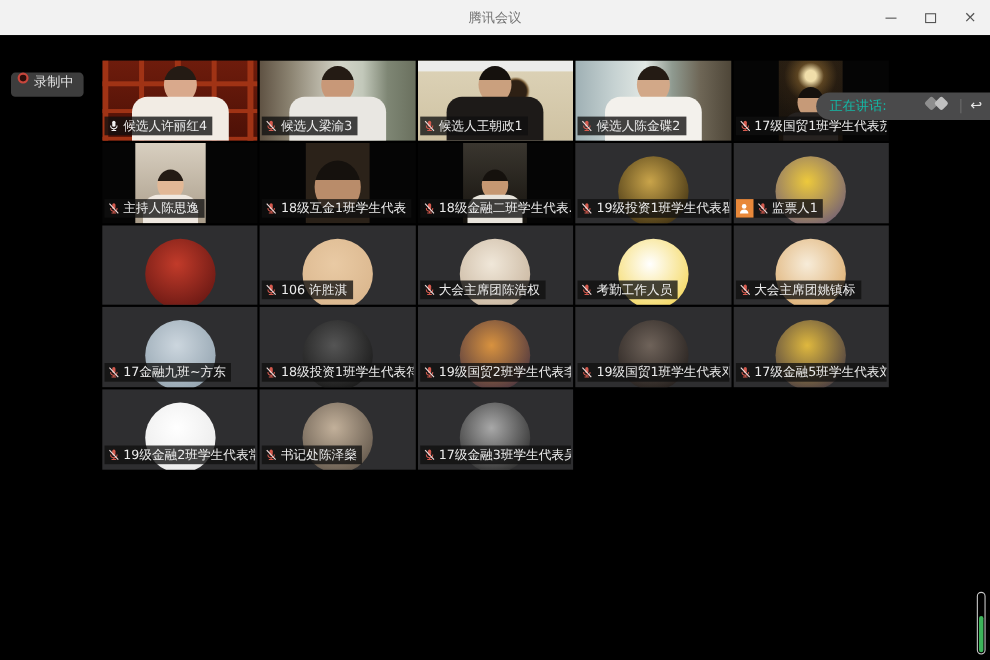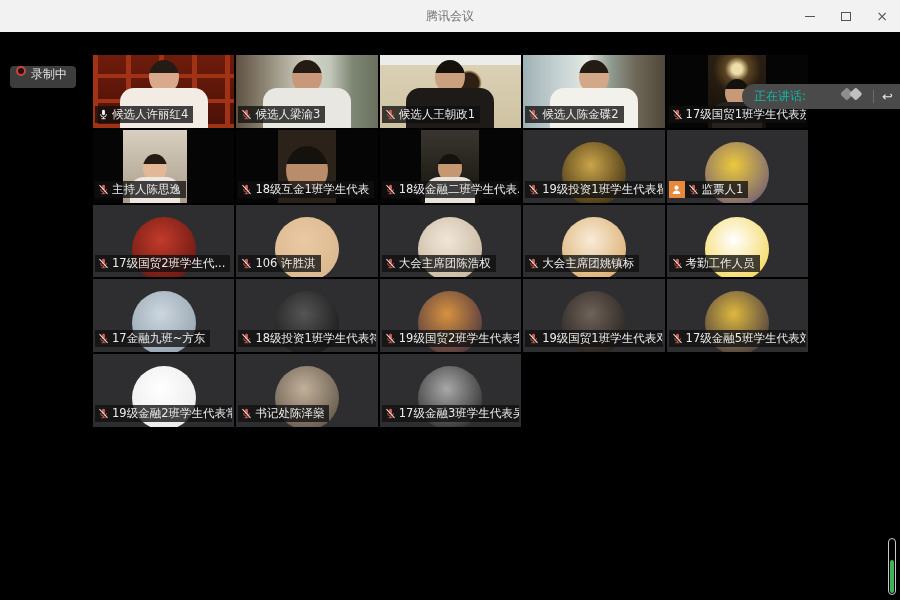--- a/index.html
+++ b/index.html
@@ -297,32 +297,20 @@
      <line x1="6" y1="8.8" x2="6" y2="10.6" stroke="#d65a4e" stroke-width="1"></line>
      <line x1="3.7" y1="10.6" x2="8.3" y2="10.6" stroke="#d65a4e" stroke-width="1"></line>
      <line x1="1.6" y1="1.2" x2="10.4" y2="10.8" stroke="#efdede" stroke-width="1.1"></line>
    </svg>
           </span>
           <span>监票人1</span>
         </div>
       </div>
       <div class="tile">
         <div class="avatar" style="background: radial-gradient(circle at 45% 36%, rgb(194, 59, 42), rgb(85, 16, 14));"></div>
-        <div class="name-label">
-          <span>
-            <svg viewBox="0 0 12 12" width="11" height="11">
-     <rect x="4.4" y="0.8" width="3.2" height="6" rx="1.6" fill="#d65a4e"></rect>
-     <path d="M2.8 5.6a3.2 3.2 0 0 0 6.4 0" fill="none" stroke="#d65a4e" stroke-width="1"></path>
-     <line x1="6" y1="8.8" x2="6" y2="10.6" stroke="#d65a4e" stroke-width="1"></line>
-     <line x1="3.7" y1="10.6" x2="8.3" y2="10.6" stroke="#d65a4e" stroke-width="1"></line>
-     <line x1="1.6" y1="1.2" x2="10.4" y2="10.8" stroke="#efdede" stroke-width="1.1"></line>
-   </svg>
-          </span>
-          <span>17级国贸2班学生代...</span>
-        </div>
       </div>
       <div class="tile">
         <div class="avatar" style="background: radial-gradient(circle at 45% 36%, rgb(233, 202, 164), rgb(215, 178, 136));"></div>
         <div class="name-label">
           <span>
             <svg viewBox="0 0 12 12" width="11" height="11">
      <rect x="4.4" y="0.8" width="3.2" height="6" rx="1.6" fill="#d65a4e"></rect>
      <path d="M2.8 5.6a3.2 3.2 0 0 0 6.4 0" fill="none" stroke="#d65a4e" stroke-width="1"></path>
      <line x1="6" y1="8.8" x2="6" y2="10.6" stroke="#d65a4e" stroke-width="1"></line>
      <line x1="3.7" y1="10.6" x2="8.3" y2="10.6" stroke="#d65a4e" stroke-width="1"></line>
@@ -341,47 +329,47 @@
      <path d="M2.8 5.6a3.2 3.2 0 0 0 6.4 0" fill="none" stroke="#d65a4e" stroke-width="1"></path>
      <line x1="6" y1="8.8" x2="6" y2="10.6" stroke="#d65a4e" stroke-width="1"></line>
      <line x1="3.7" y1="10.6" x2="8.3" y2="10.6" stroke="#d65a4e" stroke-width="1"></line>
      <line x1="1.6" y1="1.2" x2="10.4" y2="10.8" stroke="#efdede" stroke-width="1.1"></line>
    </svg>
           </span>
           <span>大会主席团陈浩权</span>
         </div>
       </div>
       <div class="tile">
+        <div class="avatar" style="background: radial-gradient(circle at 45% 36%, rgb(255, 255, 255), rgb(242, 207, 58));"></div>
+        <div class="name-label">
+          <span>
+            <svg viewBox="0 0 12 12" width="11" height="11">
+     <rect x="4.4" y="0.8" width="3.2" height="6" rx="1.6" fill="#d65a4e"></rect>
+     <path d="M2.8 5.6a3.2 3.2 0 0 0 6.4 0" fill="none" stroke="#d65a4e" stroke-width="1"></path>
+     <line x1="6" y1="8.8" x2="6" y2="10.6" stroke="#d65a4e" stroke-width="1"></line>
+     <line x1="3.7" y1="10.6" x2="8.3" y2="10.6" stroke="#d65a4e" stroke-width="1"></line>
+     <line x1="1.6" y1="1.2" x2="10.4" y2="10.8" stroke="#efdede" stroke-width="1.1"></line>
+   </svg>
+          </span>
+          <span>考勤工作人员</span>
+        </div>
+      </div>
+      <div class="tile">
         <div class="avatar" style="background: radial-gradient(circle at 45% 36%, rgb(247, 236, 217), rgb(215, 159, 87));"></div>
         <div class="name-label">
           <span>
             <svg viewBox="0 0 12 12" width="11" height="11">
      <rect x="4.4" y="0.8" width="3.2" height="6" rx="1.6" fill="#d65a4e"></rect>
      <path d="M2.8 5.6a3.2 3.2 0 0 0 6.4 0" fill="none" stroke="#d65a4e" stroke-width="1"></path>
      <line x1="6" y1="8.8" x2="6" y2="10.6" stroke="#d65a4e" stroke-width="1"></line>
      <line x1="3.7" y1="10.6" x2="8.3" y2="10.6" stroke="#d65a4e" stroke-width="1"></line>
      <line x1="1.6" y1="1.2" x2="10.4" y2="10.8" stroke="#efdede" stroke-width="1.1"></line>
    </svg>
           </span>
           <span>大会主席团姚镇标</span>
-        </div>
-      </div>
-      <div class="tile">
-        <div class="avatar" style="background: radial-gradient(circle at 45% 36%, rgb(255, 255, 255), rgb(242, 207, 58));"></div>
-        <div class="name-label">
-          <span>
-            <svg viewBox="0 0 12 12" width="11" height="11">
-     <rect x="4.4" y="0.8" width="3.2" height="6" rx="1.6" fill="#d65a4e"></rect>
-     <path d="M2.8 5.6a3.2 3.2 0 0 0 6.4 0" fill="none" stroke="#d65a4e" stroke-width="1"></path>
-     <line x1="6" y1="8.8" x2="6" y2="10.6" stroke="#d65a4e" stroke-width="1"></line>
-     <line x1="3.7" y1="10.6" x2="8.3" y2="10.6" stroke="#d65a4e" stroke-width="1"></line>
-     <line x1="1.6" y1="1.2" x2="10.4" y2="10.8" stroke="#efdede" stroke-width="1.1"></line>
-   </svg>
-          </span>
-          <span>考勤工作人员</span>
         </div>
       </div>
       <div class="tile">
         <div class="avatar" style="background: radial-gradient(circle at 45% 36%, rgb(204, 214, 222), rgb(135, 153, 166));"></div>
         <div class="name-label">
           <span>
             <svg viewBox="0 0 12 12" width="11" height="11">
      <rect x="4.4" y="0.8" width="3.2" height="6" rx="1.6" fill="#d65a4e"></rect>
      <path d="M2.8 5.6a3.2 3.2 0 0 0 6.4 0" fill="none" stroke="#d65a4e" stroke-width="1"></path>
      <line x1="6" y1="8.8" x2="6" y2="10.6" stroke="#d65a4e" stroke-width="1"></line>

